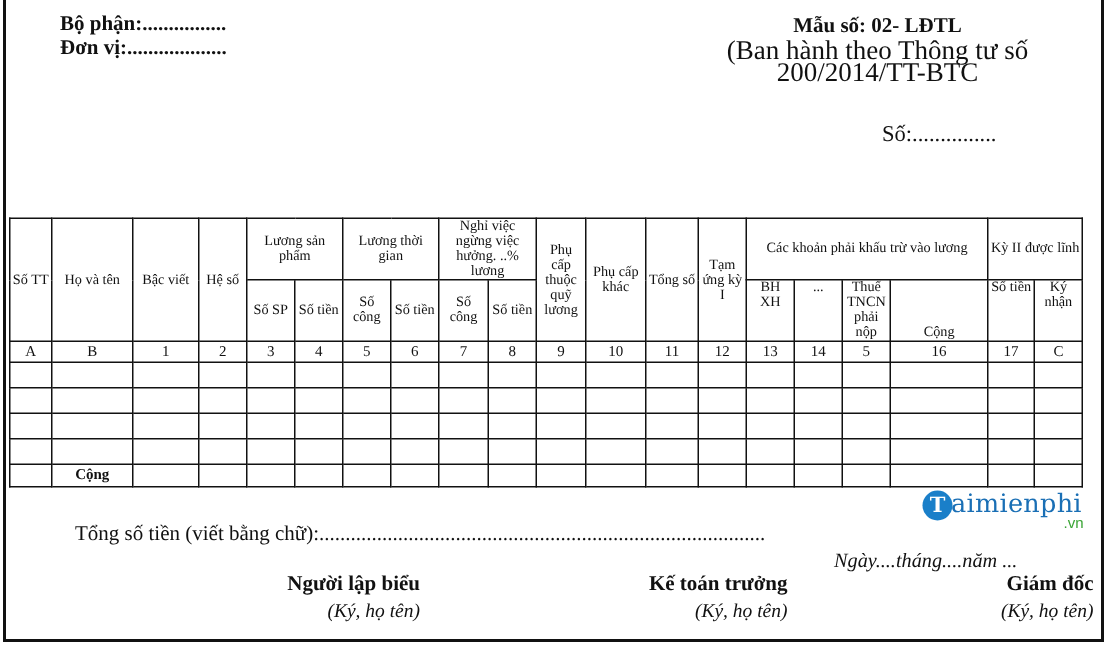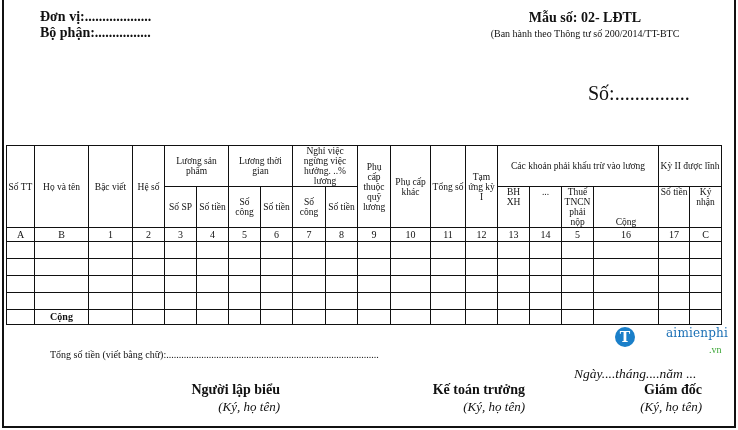--- a/index.html
+++ b/index.html
@@ -5,64 +5,64 @@
     * { box-sizing: border-box; margin: 0; padding: 0; }
     html, body { width: 738px; height: 430px; background: #ffffff; overflow: hidden; }
     body { position: relative; font-family: "Liberation Serif", "DejaVu Serif", serif; color: #111; }
     .frame {
       position: absolute; left: 2px; top: 0; width: 734px; height: 428px;
       border-left: 2px solid #111; border-right: 2px solid #111; border-bottom: 2px solid #111;
     }
     .org { position: absolute; left: 40px; top: 9px; font-weight: bold; font-size: 14px; line-height: 16px; }
     .form-code { position: absolute; left: 440px; top: 9px; width: 290px; text-align: center; }
     .form-code .code { font-weight: bold; font-size: 14px; line-height: 17px; }
-    .form-code .sub { font-size: 10px; line-height: 15px; }
-    .doc-no { position: absolute; left: 588px; top: 82px; font-size: 20px; }
+    .form-code .sub { font-size: 18px; line-height: 15px; }
+    .doc-no { position: absolute; left: 588px; top: 82px; font-size: 15px; }
     .title { position: absolute; left: 230px; top: 100px; width: 330px; text-align: center; }
     .title .main { font-weight: bold; font-size: 16.5px; line-height: 18px; }
     .title .period { font-size: 15px; line-height: 17px; }
 
     table.pay {
       position: absolute; left: 6px; top: 145px; width: 715px;
       border-collapse: collapse; table-layout: fixed;
       font-size: 9.5px; line-height: 10px;
     }
     table.pay td, table.pay th {
       border: 1px solid #111; text-align: center; vertical-align: middle;
       font-weight: normal; padding: 0 1px; overflow: hidden;
     }
     table.pay .code-row td { height: 14px; font-size: 10px; }
     table.pay .body-row td { height: 17px; }
     table.pay .sum-row td { height: 15px; }
     table.pay .sum-row td.sum-label { font-weight: bold; font-size: 10px; }
 
-    .total-words { position: absolute; left: 50px; top: 349px; font-size: 10px; }
-    .date-line { position: absolute; left: 574px; top: 366px; font-size: 13.5px; font-style: italic; }
+    .total-words { position: absolute; left: 50px; top: 349px; font-size: 14px; }
+    .date-line { position: absolute; left: 556px; top: 366px; font-size: 13.5px; font-style: italic; }
     .sig { position: absolute; top: 381px; text-align: right; width: 170px; }
     .sig .role { font-weight: bold; font-size: 14px; line-height: 17px; }
     .sig .hint { font-style: italic; font-size: 13px; line-height: 17px; }
     .logo {
       position: absolute; left: 615px; top: 327px; width: 112px; height: 30px;
       font-family: "DejaVu Serif", serif;
     }
     .logo .circle {
       position: absolute; left: 0; top: 0; width: 20px; height: 20px; border-radius: 50%;
       background: #1a7fc9; color: #fff; font-size: 14px; font-weight: bold; text-align: center; line-height: 20px;
     }
-    .logo .word { position: absolute; left: 19px; top: -1px; font-size: 12px; color: #1a6fb5; letter-spacing: 0.2px; padding-left: 32px; }
-    .logo .tld { position: absolute; left: 94px; top: 17px; font-size: 10px; color: #3aa535; font-family: Liberation Serif, serif; }
+    .logo .word { position: absolute; left: 19px; top: -1px; font-size: 17px; color: #1a6fb5; letter-spacing: 0.2px; }
+    .logo .tld { position: absolute; left: 94px; top: 17px; font-size: 10px; color: #3aa535; font-family: Liberation Sans, sans-serif; }
   </style>
 </head>
 <body>
 
 <div class="frame"></div>
 
 <div class="org">
+  <div>Bộ phận:................</div>
   <div>Đơn vị:...................</div>
-  <div>Bộ phận:................</div>
 </div>
 
 <div class="form-code">
   <div class="code">Mẫu số: 02- LĐTL</div>
   <div class="sub">(Ban hành theo Thông tư số 200/2014/TT-BTC</div>
 </div>
 
 <div class="doc-no">Số:...............</div>
 
 <div class="title">
@@ -279,16 +279,16 @@
 <div class="date-line">Ngày....tháng....năm ...</div>
 
 <div class="sig" style="left:110px">
   <div class="role">Người lập biểu</div>
   <div class="hint">(Ký, họ tên)</div>
 </div>
 <div class="sig" style="left:355px">
   <div class="role">Kế toán trưởng</div>
   <div class="hint">(Ký, họ tên)</div>
 </div>
-<div class="sig" style="left:532px">
+<div class="sig" style="left:559px">
   <div class="role">Giám đốc</div>
   <div class="hint">(Ký, họ tên)</div>
 </div>
 
 </body></html>

